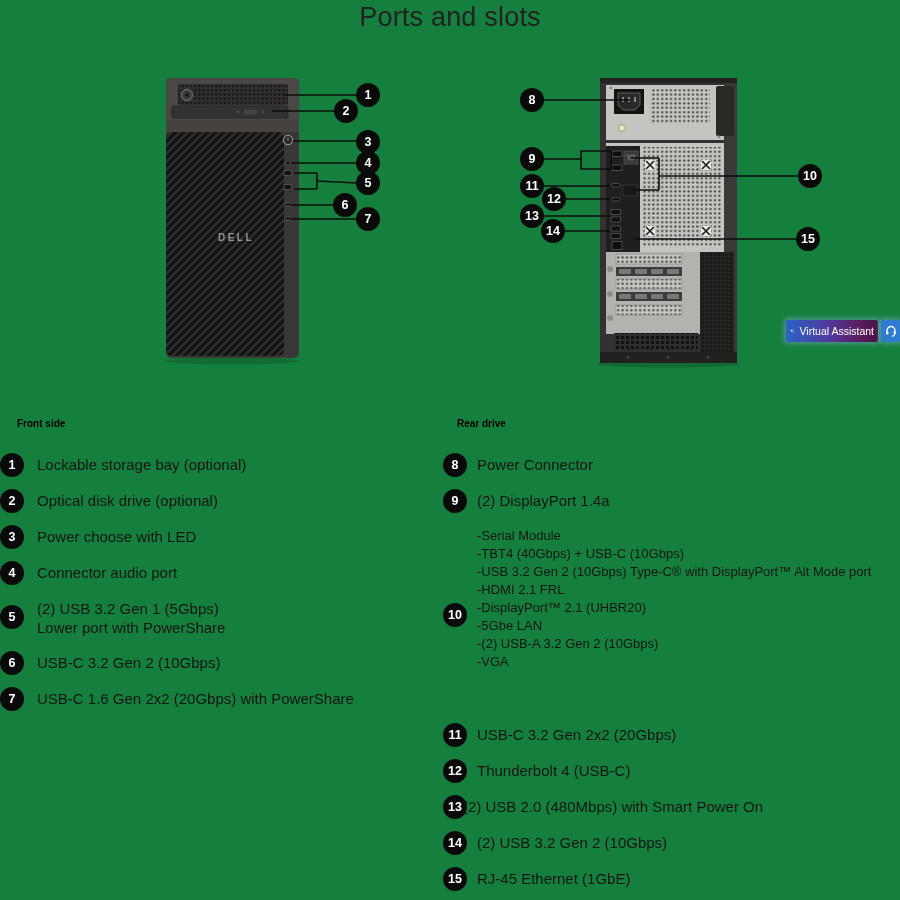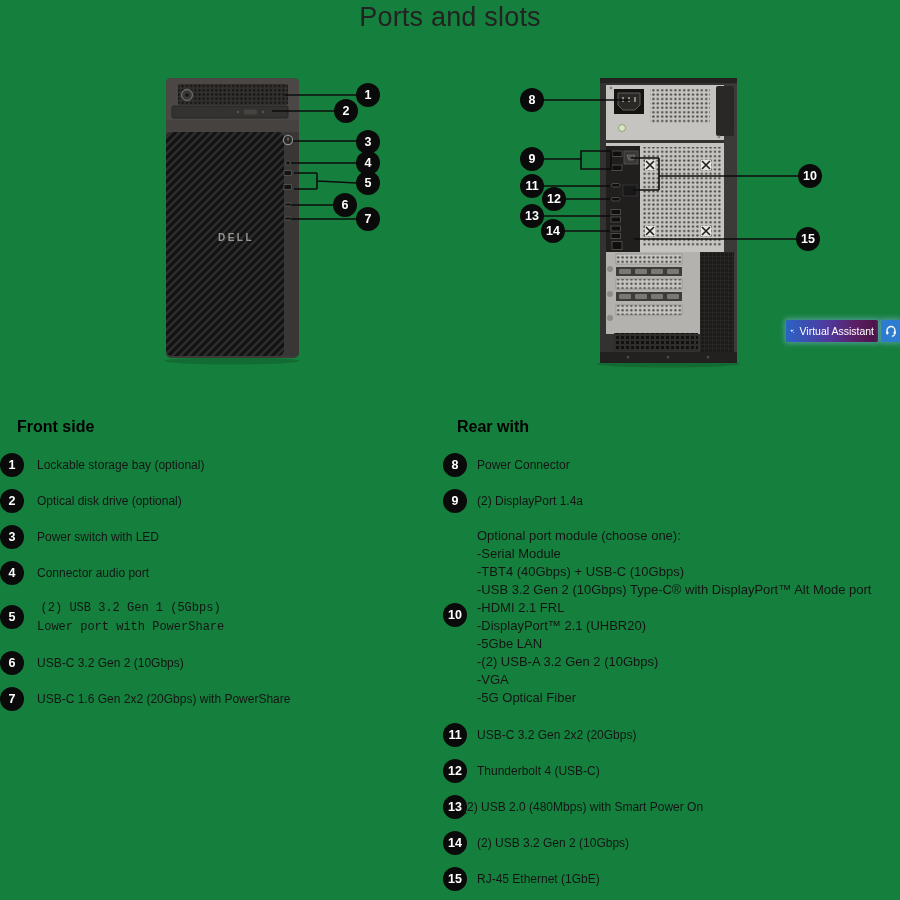--- a/index.html
+++ b/index.html
@@ -6,26 +6,26 @@
   .page{position:relative;width:900px;height:900px;background:#15803d;overflow:hidden;
         font-family:"Liberation Sans",sans-serif;color:#1a1a1a;}
   .page-title{position:absolute;left:0;top:2px;width:900px;text-align:center;
         font-size:27px;font-weight:400;color:#222;letter-spacing:.2px;}
   .diagram-svg{position:absolute;left:0;top:0;width:900px;height:420px;}
   
   .callout{position:absolute;width:24px;height:24px;border-radius:50%;background:#0a0a0a;
         color:#fff;display:flex;align-items:center;justify-content:center;
         font-size:12.5px;font-weight:700;line-height:1;}
   
-  .legend-heading{position:absolute;font-size:16px;font-weight:700;color:#000;}
+  .legend-heading{position:absolute;font-size:10px;font-weight:700;color:#000;}
   .legend-badge{position:absolute;width:24px;height:24px;border-radius:50%;background:#0a0a0a;
         color:#fff;display:flex;align-items:center;justify-content:center;
         font-size:12.5px;font-weight:700;line-height:1;}
-  .legend-text{position:absolute;font-size:12px;line-height:24px;color:#141414;white-space:nowrap;text-align:center;}
-  .legend-text.two-line{line-height:19px;font-family:Liberation Mono, monospace;}
+  .legend-text{position:absolute;font-size:15px;line-height:24px;color:#141414;white-space:nowrap;}
+  .legend-text.two-line{line-height:19px;}
   .legend-block{position:absolute;font-size:13px;line-height:18px;color:#141414;white-space:nowrap;}
   
   .va-btn{position:absolute;left:786px;top:320px;width:92px;height:22px;border:none;cursor:pointer;
         border-radius:2px;display:flex;align-items:center;justify-content:center;gap:5px;
         background:linear-gradient(90deg,#2b63c4 0%,#4f3a9e 45%,#5a2066 75%,#4b1245 100%);
         color:#fff;font-family:"Liberation Sans",sans-serif;font-size:10.5px;
         box-shadow:0 0 5px 2px rgba(140,180,235,.45);padding:4px;}
   .va-btn .va-label{white-space:nowrap;}
   .headset-btn{position:absolute;left:881px;top:320px;width:19px;height:22px;border:none;cursor:pointer;
         border-radius:2px;background:#2e7cd0;display:flex;align-items:center;justify-content:center;
@@ -231,57 +231,55 @@
 
   <div class="legend-heading" style="left:17px;top:418px">Front side</div>
 
   <div class="legend-badge" style="left:0px;top:453px">1</div>
   <div class="legend-text" style="left:37px;top:453px">Lockable storage bay (optional)</div>
 
   <div class="legend-badge" style="left:0px;top:489px">2</div>
   <div class="legend-text" style="left:37px;top:489px">Optical disk drive (optional)</div>
 
   <div class="legend-badge" style="left:0px;top:525px">3</div>
-  <div class="legend-text" style="left:37px;top:525px">Power switch with LED</div>
+  <div class="legend-text" style="left:37px;top:525px">Power choose with LED</div>
 
   <div class="legend-badge" style="left:0px;top:561px">4</div>
   <div class="legend-text" style="left:37px;top:561px">Connector audio port</div>
 
   <div class="legend-badge" style="left:0px;top:605px">5</div>
   <div class="legend-text two-line" style="left:37px;top:599px">
     <div>(2) USB 3.2 Gen 1 (5Gbps)</div>
     <div>Lower port with PowerShare</div>
   </div>
 
   <div class="legend-badge" style="left:0px;top:651px">6</div>
   <div class="legend-text" style="left:37px;top:651px">USB-C 3.2 Gen 2 (10Gbps)</div>
 
   <div class="legend-badge" style="left:0px;top:687px">7</div>
   <div class="legend-text" style="left:37px;top:687px">USB-C 1.6 Gen 2x2 (20Gbps) with PowerShare</div>
 
-  <div class="legend-heading" style="left:457px;top:418px">Rear with</div>
+  <div class="legend-heading" style="left:457px;top:418px">Rear drive</div>
 
   <div class="legend-badge" style="left:443px;top:453px">8</div>
   <div class="legend-text" style="left:477px;top:453px">Power Connector</div>
 
   <div class="legend-badge" style="left:443px;top:489px">9</div>
   <div class="legend-text" style="left:477px;top:489px">(2) DisplayPort 1.4a</div>
 
   <div class="legend-badge" style="left:443px;top:603px">10</div>
   <div class="legend-block" style="left:477px;top:527px">
-    <div>Optional port module (choose one):</div>
     <div>-Serial Module</div>
     <div>-TBT4 (40Gbps) + USB-C (10Gbps)</div>
     <div>-USB 3.2 Gen 2 (10Gbps) Type-C® with DisplayPort™ Alt Mode port</div>
     <div>-HDMI 2.1 FRL</div>
     <div>-DisplayPort™ 2.1 (UHBR20)</div>
     <div>-5Gbe LAN</div>
     <div>-(2) USB-A 3.2 Gen 2 (10Gbps)</div>
     <div>-VGA</div>
-    <div>-5G Optical Fiber</div>
   </div>
 
   <div class="legend-badge" style="left:443px;top:723px">11</div>
   <div class="legend-text" style="left:477px;top:723px">USB-C 3.2 Gen 2x2 (20Gbps)</div>
 
   <div class="legend-badge" style="left:443px;top:759px">12</div>
   <div class="legend-text" style="left:477px;top:759px">Thunderbolt 4 (USB-C)</div>
 
   <div class="legend-badge" style="left:443px;top:795px">13</div>
   <div class="legend-text" style="left:463px;top:795px">(2) USB 2.0 (480Mbps) with Smart Power On</div>

